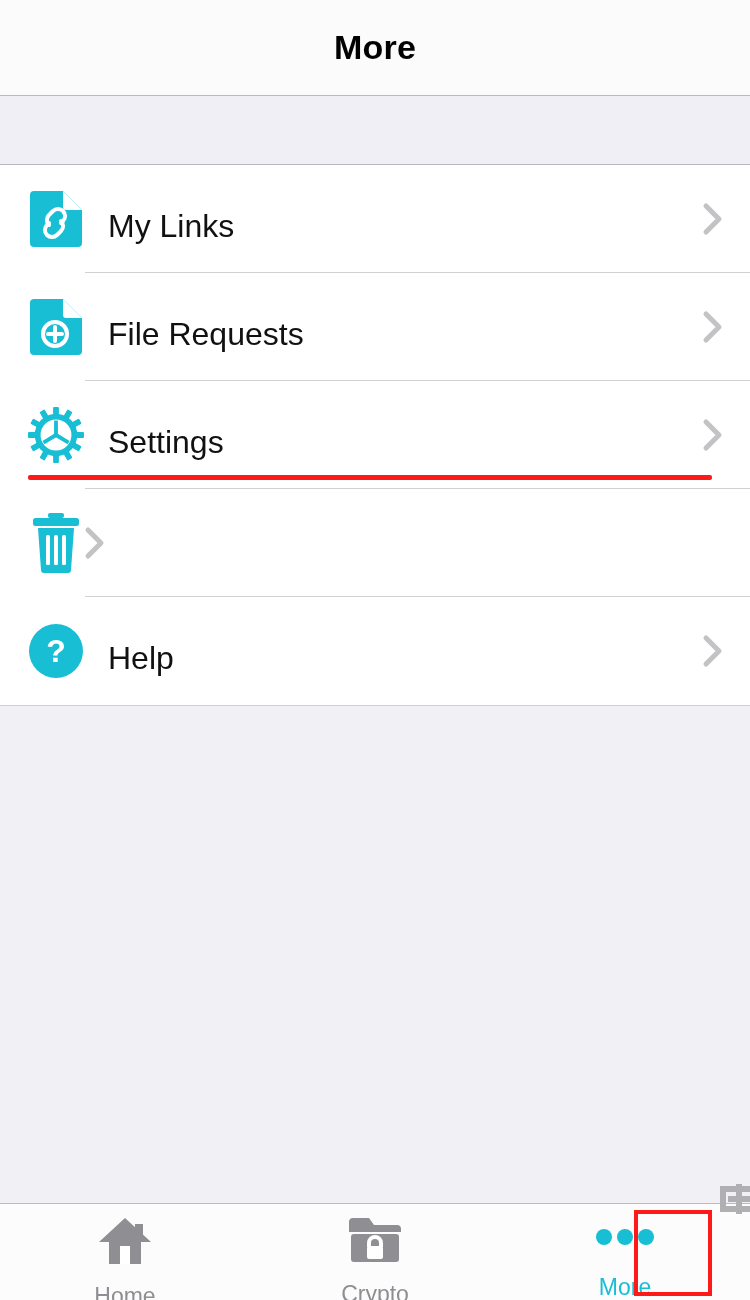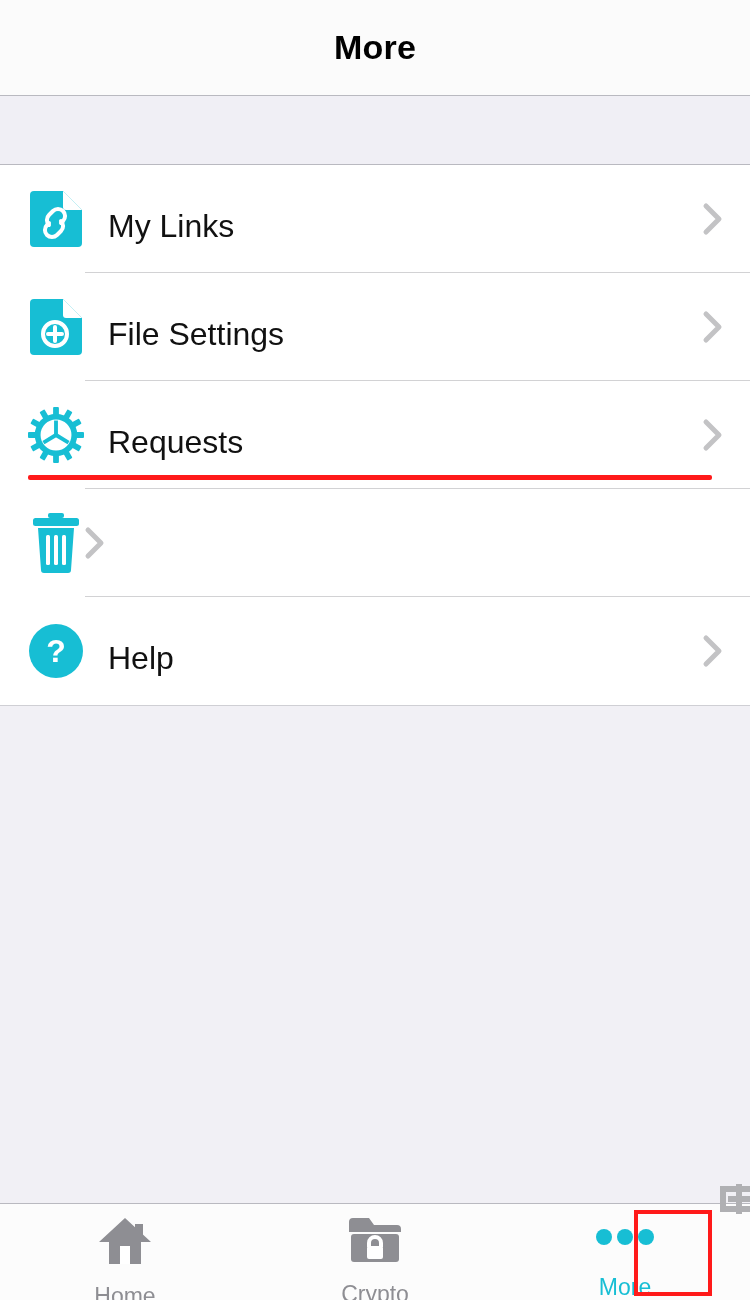--- a/index.html
+++ b/index.html
@@ -122,21 +122,21 @@
 
     <div class="row">
       <div class="row-icon">
         <svg width="52" height="56" viewBox="0 0 52 56">
           <path d="M0 4 A4 4 0 0 1 4 0 H33 L52 19 V52 A4 4 0 0 1 48 56 H4 A4 4 0 0 1 0 52 Z" fill="#17bed4"></path>
           <path d="M33 0 L52 19 H36 A3 3 0 0 1 33 16 Z" fill="#ffffff"></path>
           <circle cx="25" cy="35" r="12" fill="none" stroke="#ffffff" stroke-width="4"></circle>
           <path d="M25 28 V42 M18 35 H32" stroke="#ffffff" stroke-width="4" stroke-linecap="round"></path>
         </svg>
       </div>
-      <div class="row-label">File Settings</div>
+      <div class="row-label">File Requests</div>
       <div class="chev">
         <svg width="22" height="34" viewBox="0 0 22 34">
             <polyline points="4,4 17,17 4,30" fill="none" stroke="#c3c3c5" stroke-width="5" stroke-linecap="round" stroke-linejoin="round"></polyline>
           </svg>
       </div>
       <div class="divider"></div>
     </div>
 
     <div class="row">
       <div class="row-icon">
@@ -159,21 +159,21 @@
             </g>
           </g>
           <circle cx="29" cy="29" r="16" fill="#ffffff"></circle>
           <g stroke="#17bed4" stroke-width="4">
             <path d="M29 29 L29 14"></path>
             <path d="M29 29 L42 37"></path>
             <path d="M29 29 L16 37"></path>
           </g>
         </svg>
       </div>
-      <div class="row-label">Requests</div>
+      <div class="row-label">Settings</div>
       <div class="chev">
         <svg width="22" height="34" viewBox="0 0 22 34">
             <polyline points="4,4 17,17 4,30" fill="none" stroke="#c3c3c5" stroke-width="5" stroke-linecap="round" stroke-linejoin="round"></polyline>
           </svg>
       </div>
       <div class="annot-line" style="bottom:9px;"></div>
       <div class="divider"></div>
     </div>
 
     <div class="row">

